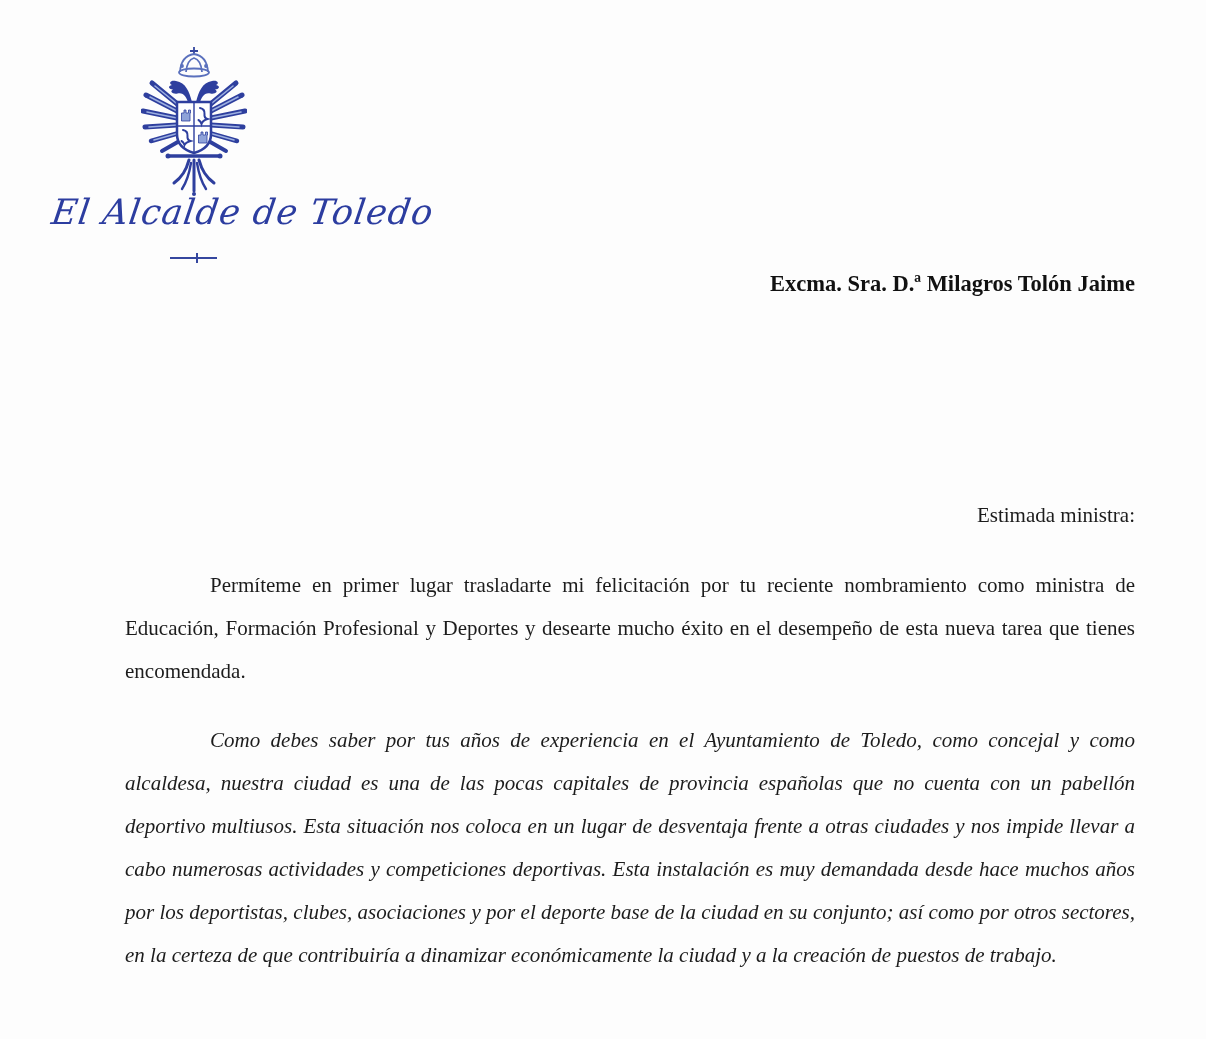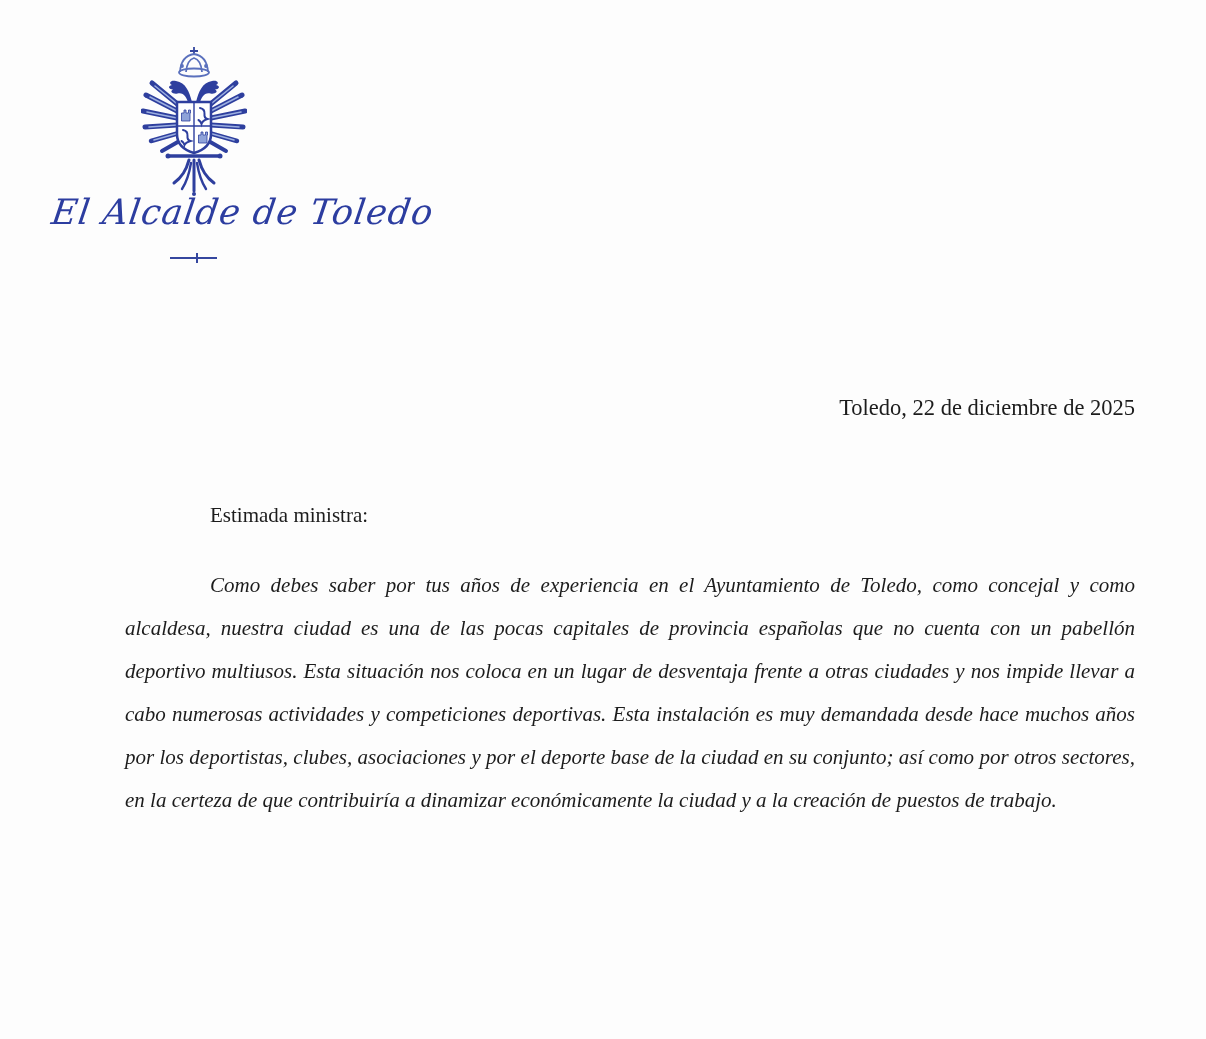--- a/index.html
+++ b/index.html
@@ -55,21 +55,21 @@
   .letter-body{
     position:absolute;left:125px;top:494px;width:1010px;
     font-size:21px;
     line-height:43px;
   }
   .letter-body p{
     margin:0;
     text-indent:85px;
     text-align:justify;
   }
-  .letter-body p.salutation{margin-bottom:27px;text-align:left;}
+  .letter-body p.salutation{margin-bottom:27px;text-align:right;}
   .letter-body p.para{margin-bottom:26px;}
   .letter-body p.para:last-child{margin-bottom:0;font-style:italic;}
 </style>
 </head>
 <body>
 
 <div class="page">
 
   <div class="crest">
     <svg viewBox="0 0 106 152" width="106" height="152" aria-hidden="true">
@@ -143,22 +143,23 @@
         <path d="M56,119 C58,131 61,139 65,145" stroke-width="2.4"></path>
       </g>
       <circle cx="53" cy="150" r="2" fill="#2e3f9e"></circle>
     </svg>
   </div>
 
   <div class="script-title">El Alcalde de Toledo</div>
   <div class="signature-rule"></div>
 
   <div class="recipient">
+    <div>Excma. Sra. D.ª Milagros Tolón Jaime</div>
   </div>
 
-  <div class="dateline">Toledo, 22 de diciembre de 2025</div>
 
   <div class="letter-body">
     <p class="salutation">Estimada ministra:</p>
+    <p class="para">Permíteme en primer lugar trasladarte mi felicitación por tu reciente nombramiento como ministra de Educación, Formación Profesional y Deportes y desearte mucho éxito en el desempeño de esta nueva tarea que tienes encomendada.</p>
     <p class="para">Como debes saber por tus años de experiencia en el Ayuntamiento de Toledo, como concejal y como alcaldesa, nuestra ciudad es una de las pocas capitales de provincia españolas que no cuenta con un pabellón deportivo multiusos. Esta situación nos coloca en un lugar de desventaja frente a otras ciudades y nos impide llevar a cabo numerosas actividades y competiciones deportivas. Esta instalación es muy demandada desde hace muchos años por los deportistas, clubes, asociaciones y por el deporte base de la ciudad en su conjunto; así como por otros sectores, en la certeza de que contribuiría a dinamizar económicamente la ciudad y a la creación de puestos de trabajo.</p>
   </div>
 
 </div>
 
 </body></html>

